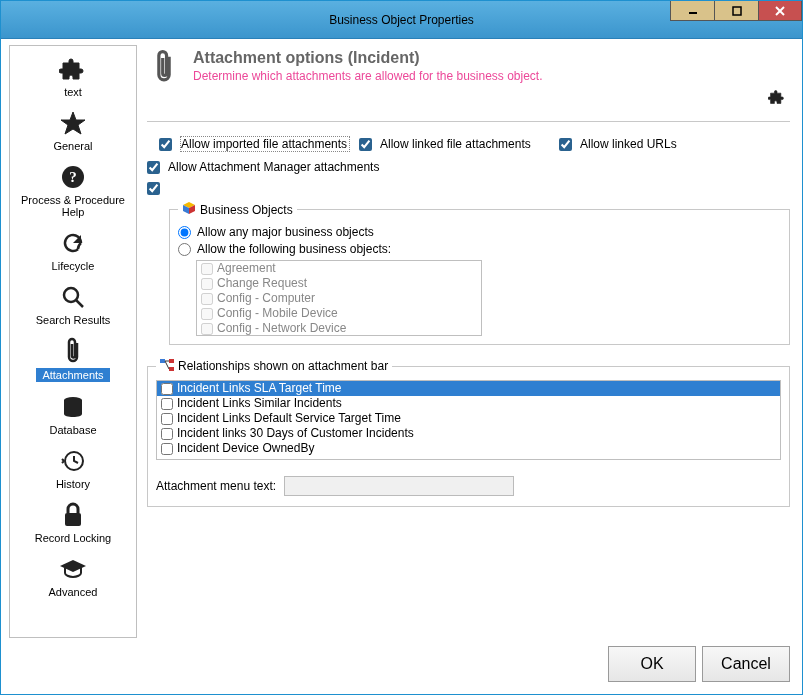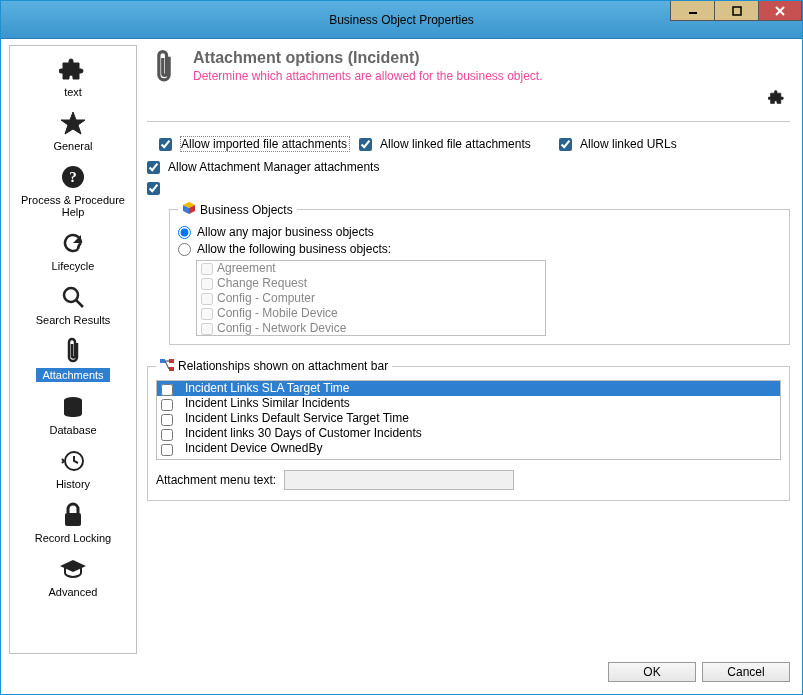--- a/index.html
+++ b/index.html
@@ -158,62 +158,62 @@
   fieldset.bo legend { padding: 0 4px; display:flex; align-items:center; gap:4px; font-size:12px; }
   .radio-row { display: flex; align-items: center; gap: 6px; margin: 3px 0; }
   .radio-row input[type=radio]{ margin:0; }
   .listbox {
     border: 1px solid #bfbfbf;
     background: #fff;
     height: 76px;
     overflow-y: scroll;
     margin-top: 4px;
     margin-left: 18px;
-    width: 350px;
+    width: 286px;
   }
   .listbox .li { display:flex; align-items:center; gap:4px; padding: 0 4px; font-size:12px; line-height:15px; color:#777;}
   .listbox .li input[type=checkbox]{ margin:0; width:12px; height:12px; accent-color:#999;}
   .listbox .li.disabled { color:#888; }
 
   fieldset.rel {
     border: 1px solid #c8c8c8;
     margin: 6px 0 0 0;
     padding: 6px 8px 10px 8px;
   }
   fieldset.rel legend { padding: 0 4px; display:flex; align-items:flex-start; gap:4px; font-size:12px; }
   .rel-list {
     border: 1px solid #bfbfbf;
     background:#fff;
     height: 80px;
     overflow-y: scroll;
   }
-  .rel-list .li { display:flex; align-items:flex-end; gap:12px; padding:0 4px; font-size:12px; line-height:15px;}
+  .rel-list .li { display:flex; align-items:center; gap:4px; padding:0 4px; font-size:12px; line-height:15px;}
   .rel-list .li input[type=checkbox]{ margin:0; width:12px; height:12px;}
   .rel-list .li.sel { background: #2f7fd1; color:#fff;}
   .rel-list .li.sel input[type=checkbox]{ accent-color:#fff;}
-  .menu-text-row { display:flex; align-items:center; gap:8px; margin-top:10px;}
+  .menu-text-row { display:flex; align-items:center; gap:8px; margin-top:16px;}
   .menu-text-row input[type=text]{
     width: 230px;
     height: 20px;
     border: 1px solid #bbb;
     background: #f0f0f0;
   }
 
   .footer {
     display:flex;
     justify-content:flex-end;
     gap:6px;
     padding: 8px 4px 4px 0;
   }
   .btn {
     min-width: 88px;
-    height: 20px;
+    height: 36px;
     border: 1px solid #9a9a9a;
     background: linear-gradient(#f7f7f7,#e6e6e6);
-    font-size: 12px;
+    font-size: 16px;
     cursor: default;
   }
 
   
   .blacksvg { fill:#222; stroke:#222; }
 
   
   .listbox::-webkit-scrollbar, .rel-list::-webkit-scrollbar { width:16px; }
   .listbox::-webkit-scrollbar-track, .rel-list::-webkit-scrollbar-track { background:#efefef; border-left:1px solid #ccc;}
   .listbox::-webkit-scrollbar-thumb, .rel-list::-webkit-scrollbar-thumb { background:#cfcfcf; border:1px solid #aaa;}

